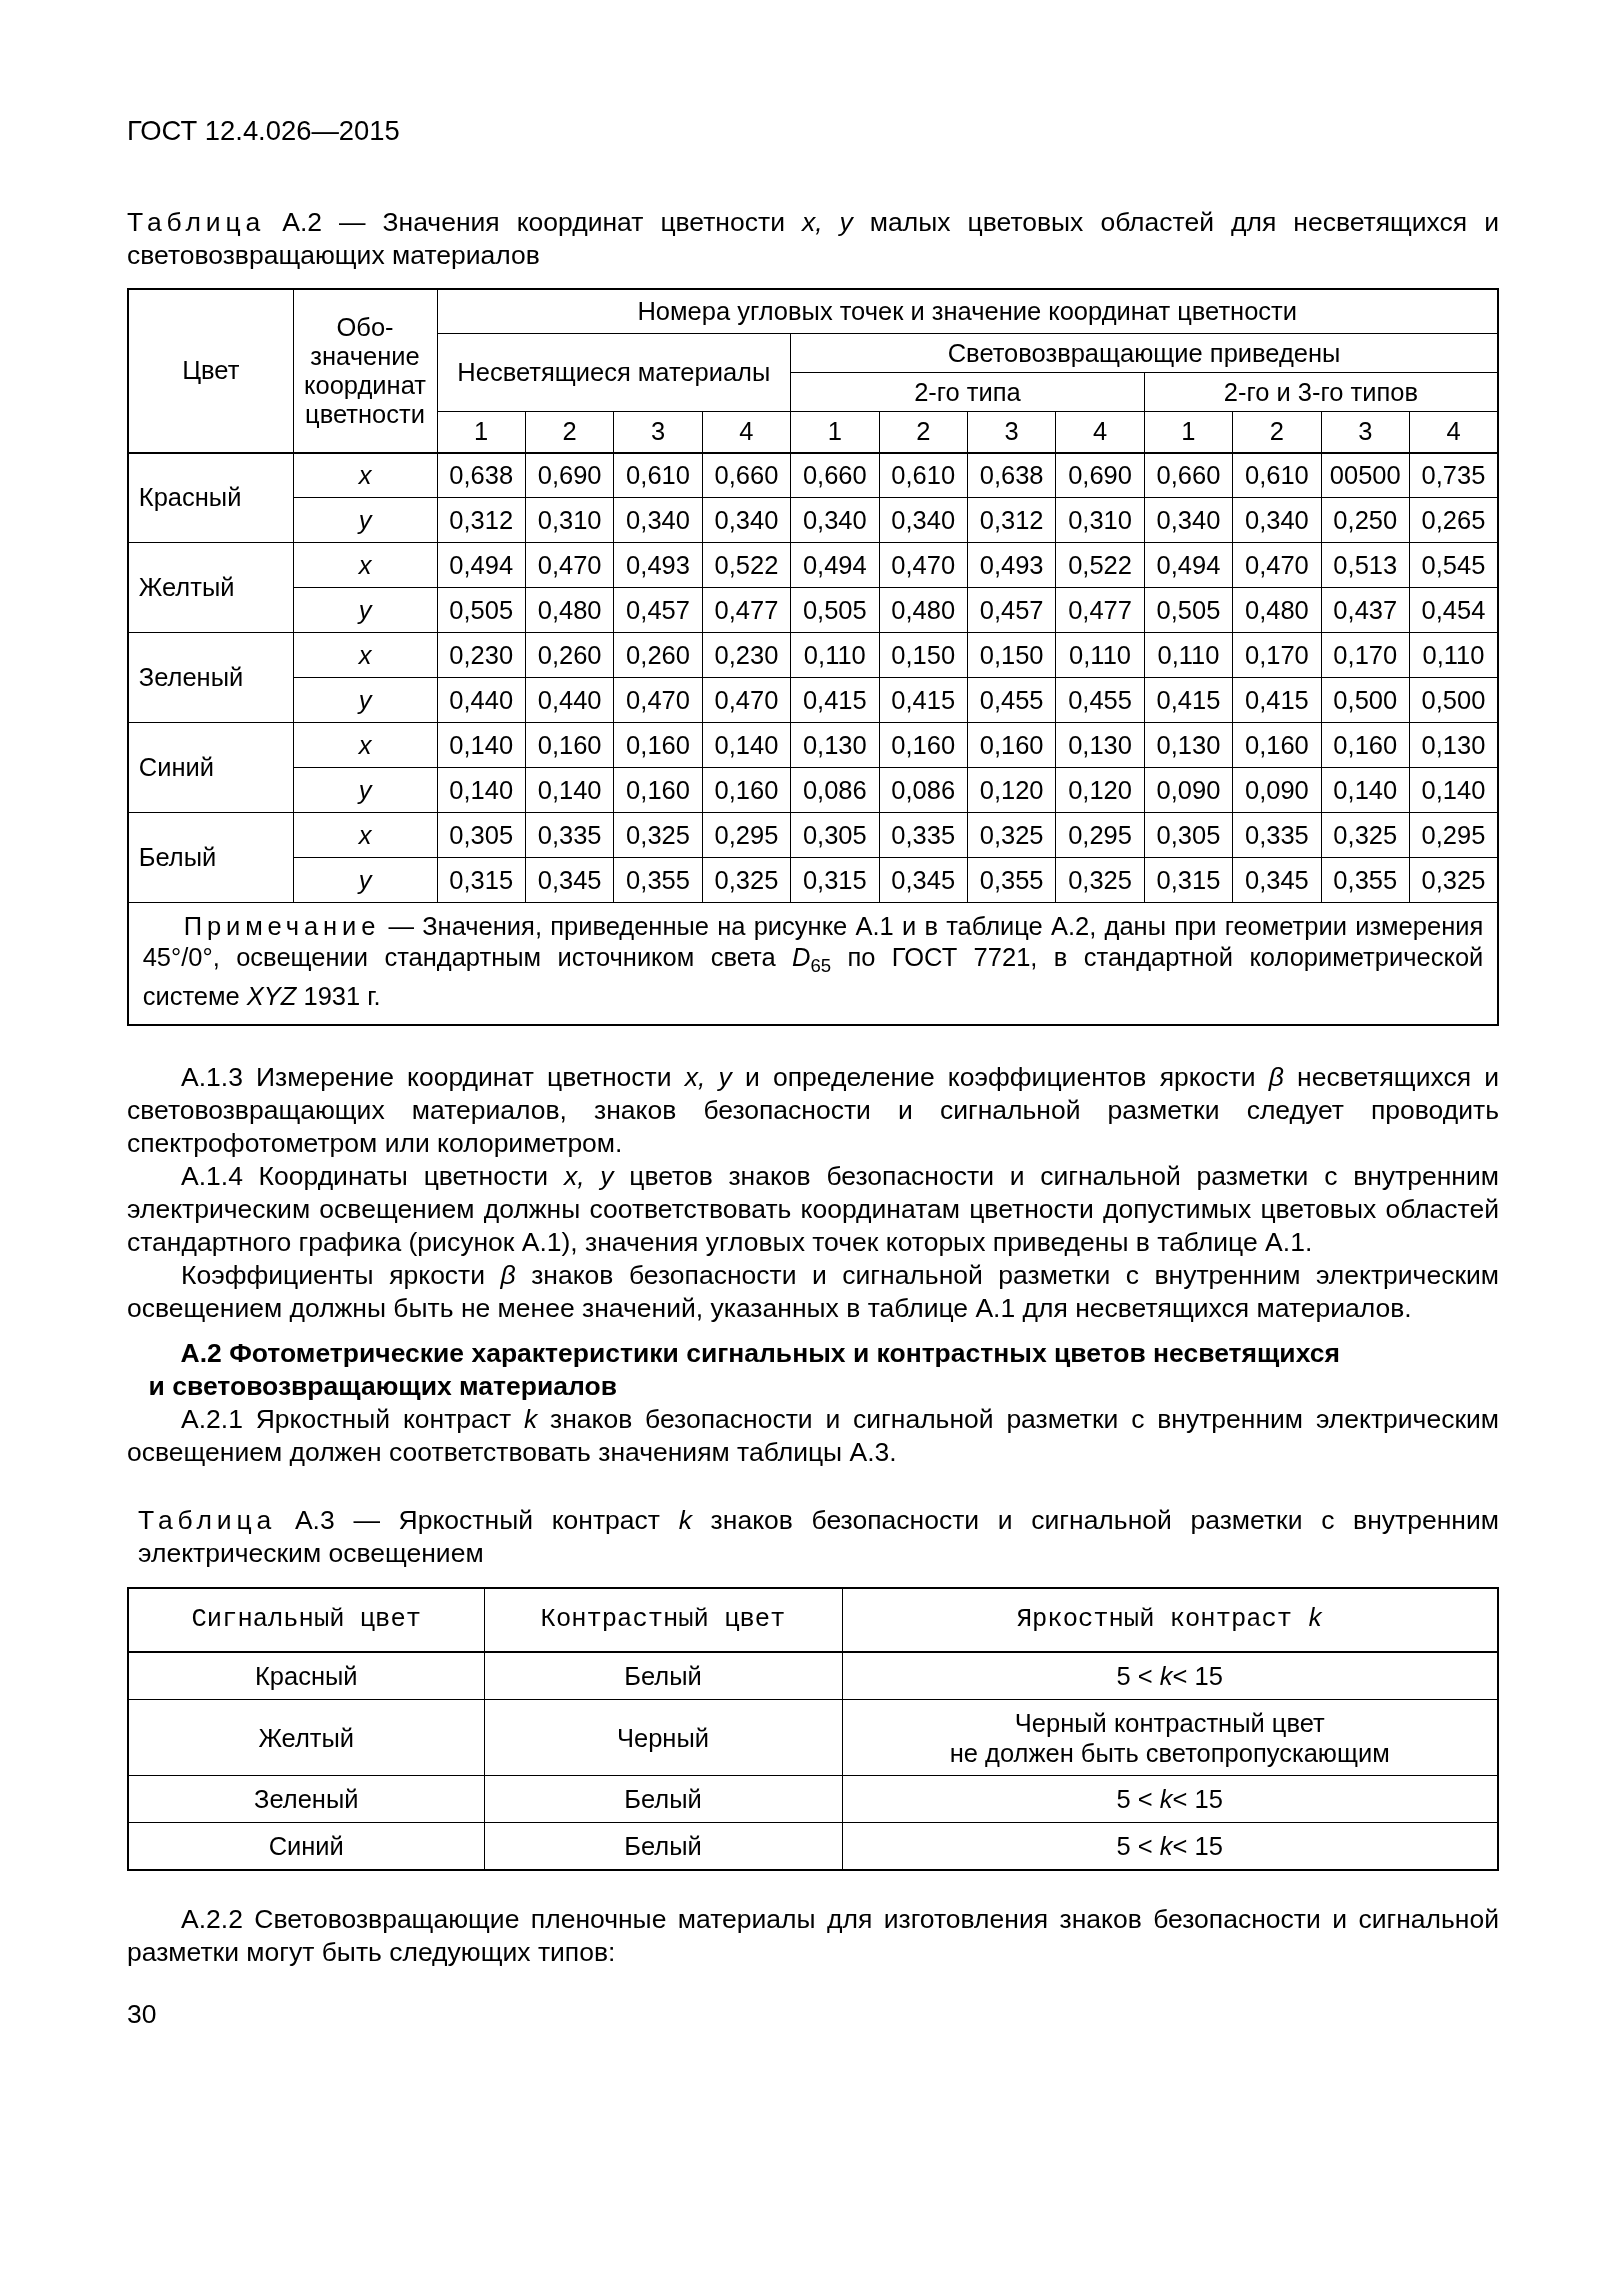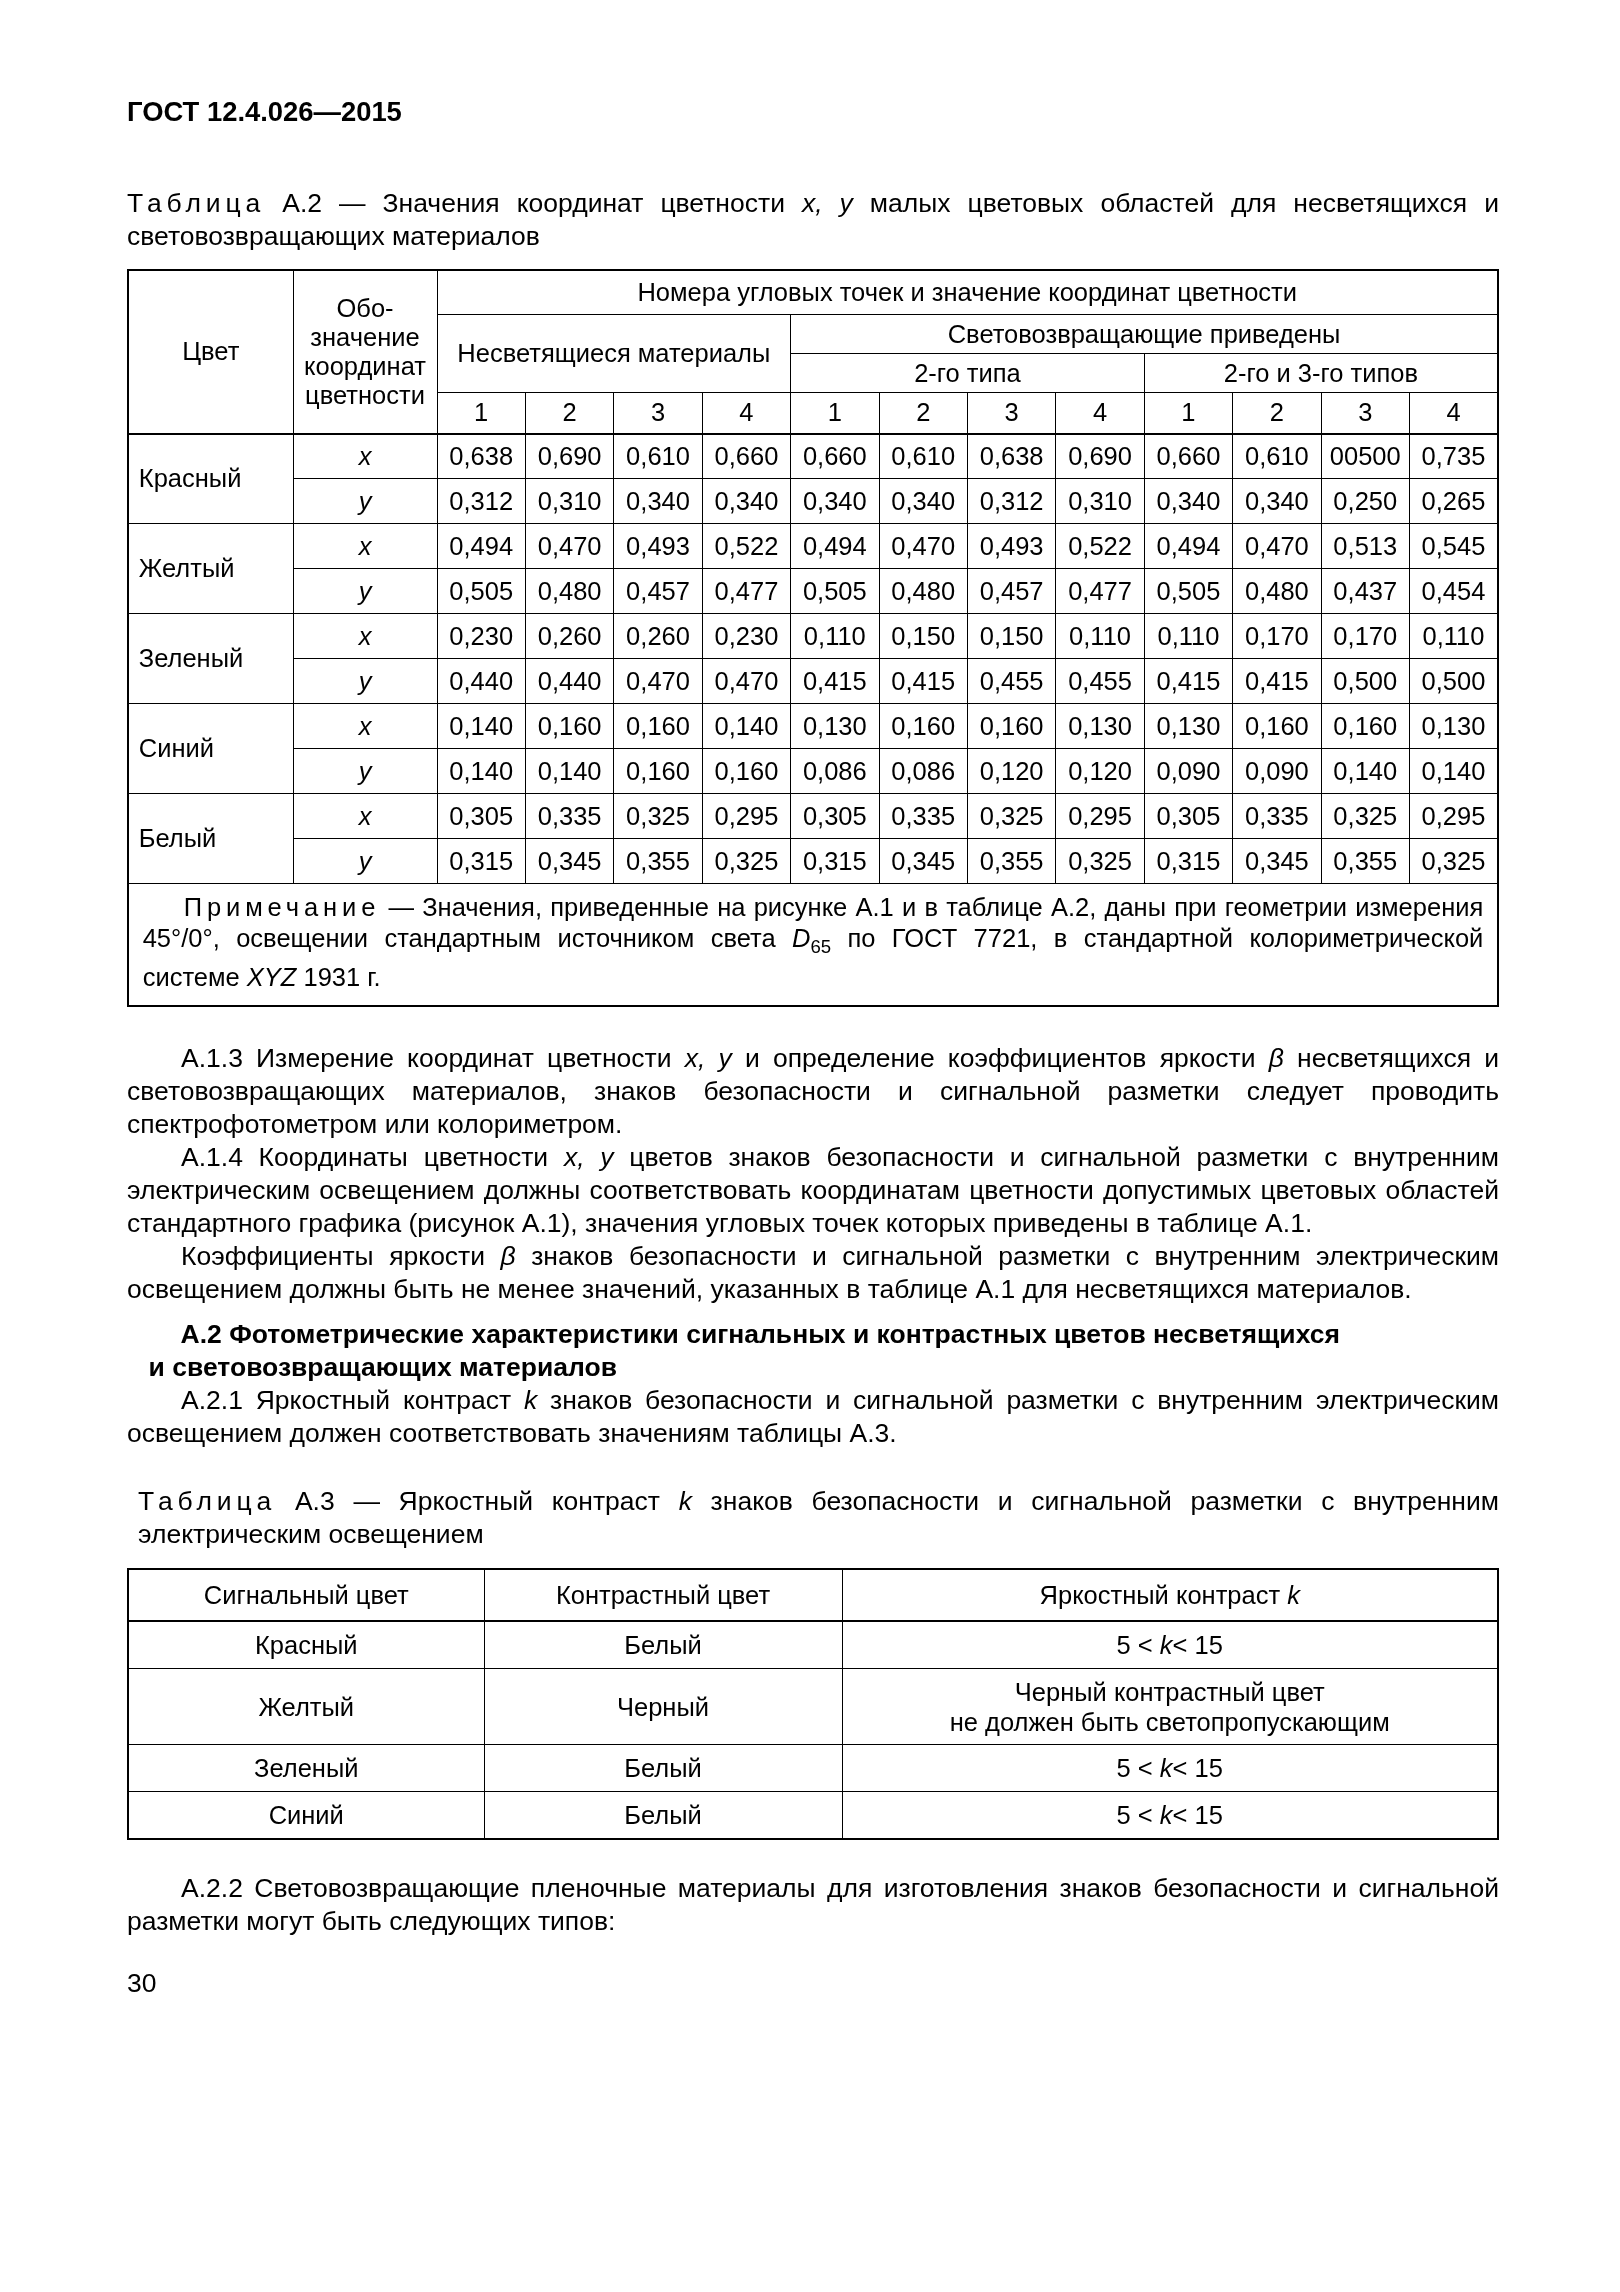--- a/index.html
+++ b/index.html
@@ -5,21 +5,21 @@
   * { box-sizing: border-box; }
   html, body { margin: 0; padding: 0; background: #fff; }
   body { font-family: "Liberation Sans", sans-serif; color: #000; }
   .page {
     width: 1620px; height: 2293px;
     background: #fff; position: relative; overflow: hidden;
     margin: 0 auto;
   }
   .content { padding: 96px 121px 0 127px; }
 
-  .doc-header { font-weight: bold; font-size: 27.4px; line-height: 32px; }
+  .doc-header { font-weight: normal; font-size: 27.4px; line-height: 32px; margin-top: 19px; }
 
   .table-caption {
     font-size: 26.5px; line-height: 33px; margin: 0; text-align: justify;
   }
   .caption-a2 { margin-top: 59px; }
   .caption-a3 { margin-top: 35px; margin-left: 11px; }
   .spaced { letter-spacing: 4.9px; }
 
   table {
     border-collapse: collapse; width: 1372px; table-layout: fixed;
@@ -49,21 +49,21 @@
     text-align: justify; text-indent: 54px;
   }
   .section-heading {
     font-size: 26.5px; line-height: 33px; font-weight: bold;
     margin: 11.8px 0 0 0; padding-left: 21.6px; text-indent: 32px; text-align: left;
   }
 
   .t3 { margin-top: 17.6px; }
   .t3 td { text-align: center; vertical-align: middle; padding: 7.8px 9.8px; line-height: 30px; }
   .t3 thead { border-bottom: 2px solid #000; }
-  .t3 thead td { height: 52px; }
+  .t3 thead td { height: 64px; font-family: Liberation Mono, monospace; }
 
   .page-number { font-size: 26.5px; line-height: 32px; margin-top: 29px; }
 </style>
 </head>
 <body>
 
 <div class="page">
   <div class="content">
 
     <div class="doc-header">ГОСТ 12.4.026—2015</div>

